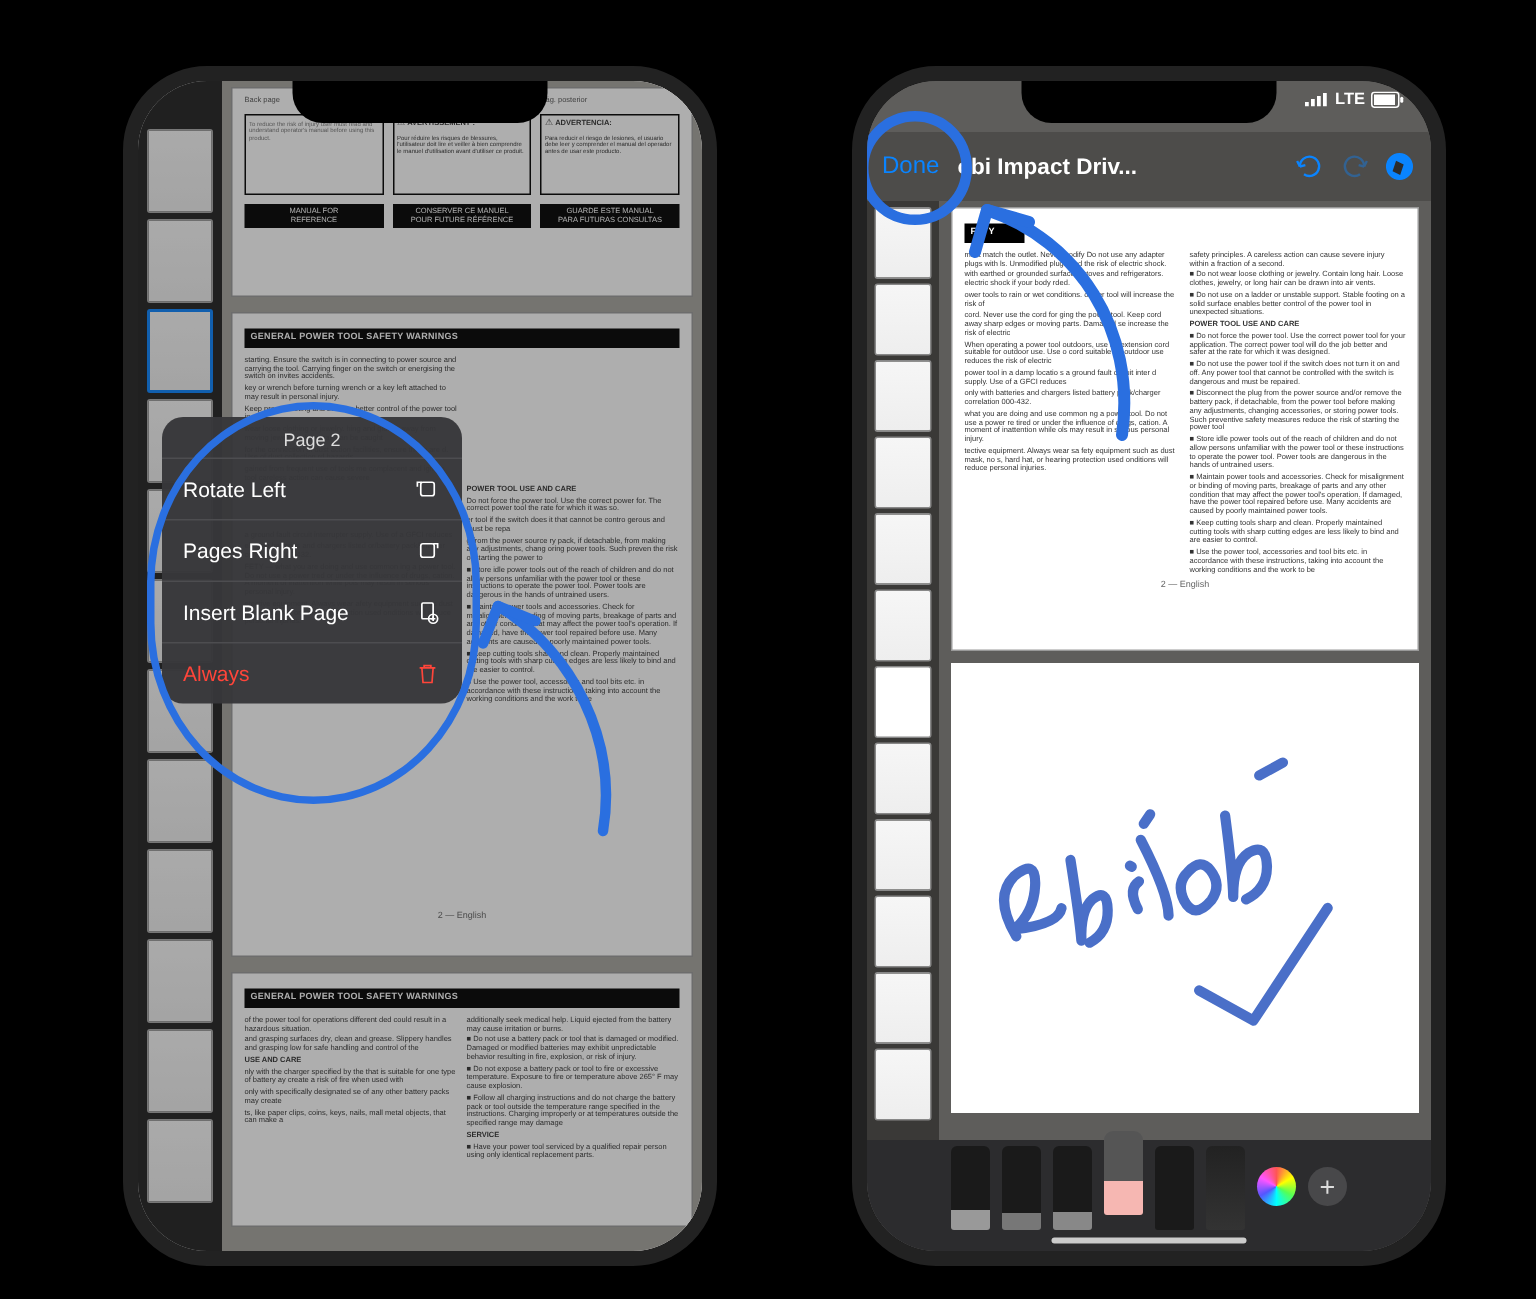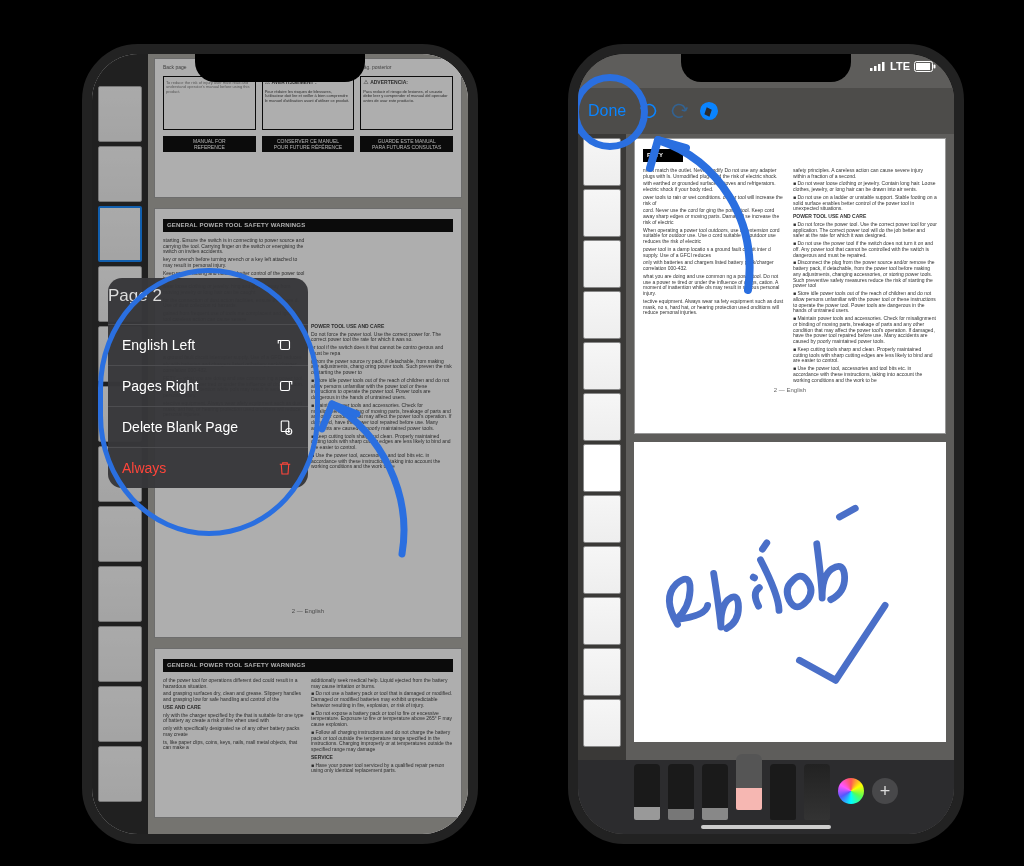--- a/index.html
+++ b/index.html
@@ -107,22 +107,23 @@
     left: 16px; top: 224px;
     width: 200px;
     background: rgba(55,55,58,0.97);
     border-radius: 14px;
     overflow: hidden;
     z-index: 20;
     color: #fff;
     font-size: 14px;
   }
   .context-menu .header {
-    font-size: 17px;
-    padding: 8px 0 18px;
+    text-align: center;
+    font-size: 12px;
+    padding: 8px 0 5px;
     color: #ddd;
     border-bottom: 1px solid #4d4d50;
   }
   .context-menu .row {
     display: flex; justify-content: space-between; align-items: center;
     padding: 11px 14px;
     border-bottom: 1px solid #4d4d50;
   }
   .context-menu .row:last-child { border-bottom: none; }
   .context-menu .row.delete { color: #ff453a; }
@@ -157,20 +158,21 @@
   .bars svg, .bat svg { display: block; }
 
   .navbar {
     position: absolute; top: 34px; left: 0; right: 0;
     height: 46px;
     background: #4d4c4a;
     display: flex; align-items: center;
     padding: 0 10px;
     gap: 8px;
     z-index: 4;
+    justify-content: space-between;
   }
   .navbar .done {
     color: #0a84ff; font-size: 16px; font-weight: 500;
     margin-right: 4px;
   }
   .navbar .title {
     color: #fff; font-size: 15px; font-weight: 600; flex: 1;
     white-space: nowrap; overflow: hidden; text-overflow: ellipsis;
   }
   .navbar .navicon { width: 22px; height: 22px; }
@@ -371,35 +373,35 @@
           </div>
         </div>
       </div>
     </div>
 
     <div class="dim"></div>
 
     <div class="context-menu">
       <div class="header">Page 2</div>
       <div class="row">
-        <span>English Left</span>
+        <span>Rotate Left</span>
         <svg class="ico" viewBox="0 0 24 24">
             <rect x="6" y="6" width="12" height="12" rx="2"></rect>
             <path d="M3 10 V6 H7"></path>
           </svg>
       </div>
       <div class="row">
         <span>Pages Right</span>
         <svg class="ico" viewBox="0 0 24 24">
             <rect x="6" y="6" width="12" height="12" rx="2"></rect>
             <path d="M21 10 V6 H17"></path>
           </svg>
       </div>
       <div class="row">
-        <span>Delete Blank Page</span>
+        <span>Insert Blank Page</span>
         <svg class="ico" viewBox="0 0 24 24">
             <rect x="7" y="4" width="10" height="14" rx="1"></rect>
             <circle cx="17" cy="18" r="4"></circle>
             <path d="M17 16 v4 M15 18 h4"></path>
           </svg>
       </div>
       <div class="row delete">
         <span>Always</span>
         <svg class="ico" viewBox="0 0 24 24">
             <path d="M5 7 h14 M9 7 V5 h6 v2 M7 7 l1 13 h8 l1 -13"></path>
@@ -434,20 +436,21 @@
         <svg width="22" height="11" viewBox="0 0 22 11">
             <rect x="0.5" y="0.5" width="18" height="10" rx="2" fill="none" stroke="#fff"></rect>
             <rect x="2" y="2" width="14" height="7" fill="#fff"></rect>
             <rect x="19.5" y="3.5" width="2" height="4" rx="1" fill="#fff"></rect>
           </svg>
       </span>
     </div>
 
     <div class="navbar">
       <span class="done">Done</span>
+      <span class="title">obi Impact Driv...</span>
       <span class="navicon"><svg viewBox="0 0 24 24">
             <path d="M5 12 a7 7 0 1 1 3 5.6"></path>
             <path d="M5 12 l-2 -4 M5 12 l4 -1"></path>
           </svg></span>
       <span class="navicon" style="opacity:.4"><svg viewBox="0 0 24 24">
             <path d="M19 12 a7 7 0 1 0 -3 5.6"></path>
             <path d="M19 12 l2 -4 M19 12 l-4 -1"></path>
           </svg></span>
       <span class="navicon filled"><svg viewBox="0 0 24 24">
             <circle cx="12" cy="12" r="9"></circle>

